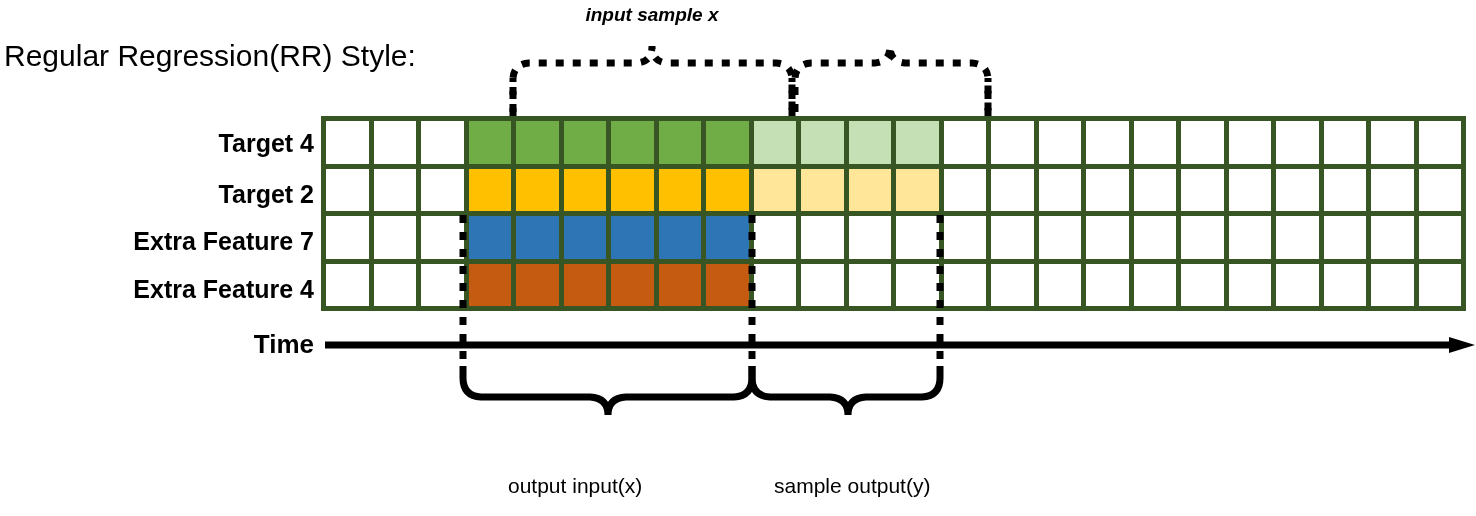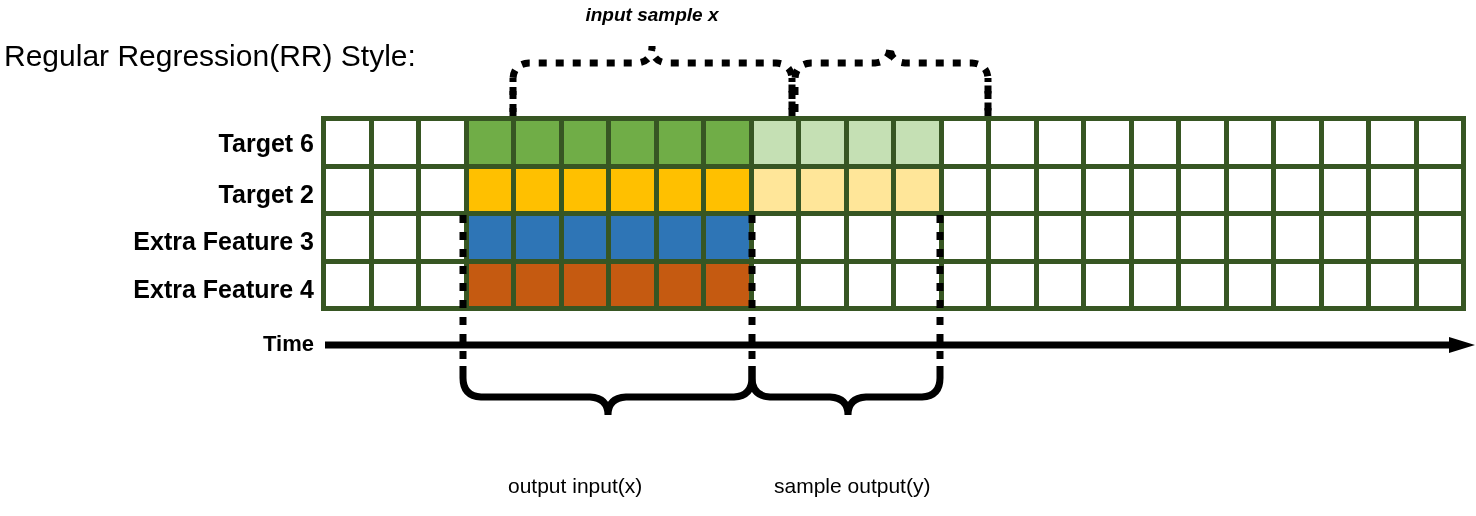--- a/index.html
+++ b/index.html
@@ -41,21 +41,21 @@
     background:#375623;
     display:flex; flex-direction:column;
     gap:5px; padding:5px; box-sizing:border-box;
   }
   .grid-row{ display:flex; gap:5px; flex:1 1 0; min-height:0; }
   .cell{ flex:1 1 0; background:#ffffff; min-width:0; }
 
   
   #time-label{
     left:150px; top:322px; width:164px;
-    text-align:right; font-size:22px; font-weight:700; color:#000;
+    text-align:right; font-size:26px; font-weight:700; color:#000;
     line-height:44px;
   }
   #time-axis{ left:325px; top:337px; width:1150px; height:16px; }
 
   
   #overlay{ left:0; top:0; width:1476px; height:516px; pointer-events:none; }
 
   
   .caption{
     font-size:21px; font-weight:400; color:#000;
@@ -67,23 +67,23 @@
 </head>
 <body>
 
 <div id="stage">
 
   <div class="abs" id="title">Regular Regression(RR) Style:</div>
 
   <div class="abs ann-label" id="ann-x">input sample x</div>
 
   <div id="row-labels">
-      <div class="abs row-label" style="top: 119px;">Target 6</div>
+      <div class="abs row-label" style="top: 119px;">Target 4</div>
       <div class="abs row-label" style="top: 170px;">Target 2</div>
-      <div class="abs row-label" style="top: 216.5px;">Extra Feature 3</div>
+      <div class="abs row-label" style="top: 216.5px;">Extra Feature 7</div>
       <div class="abs row-label" style="top: 265.25px;">Extra Feature 4</div>
     </div>
 
   <div class="abs" id="grid">
       <div class="grid-row">
         <div class="cell" style="background: rgb(255, 255, 255);"></div>
         <div class="cell" style="background: rgb(255, 255, 255);"></div>
         <div class="cell" style="background: rgb(255, 255, 255);"></div>
         <div class="cell" style="background: rgb(112, 173, 71);"></div>
         <div class="cell" style="background: rgb(112, 173, 71);"></div>

